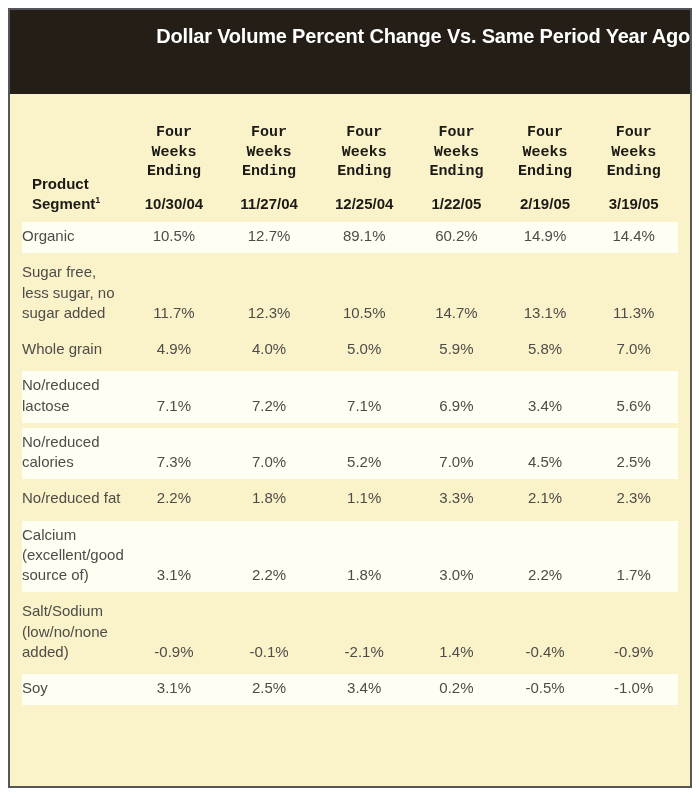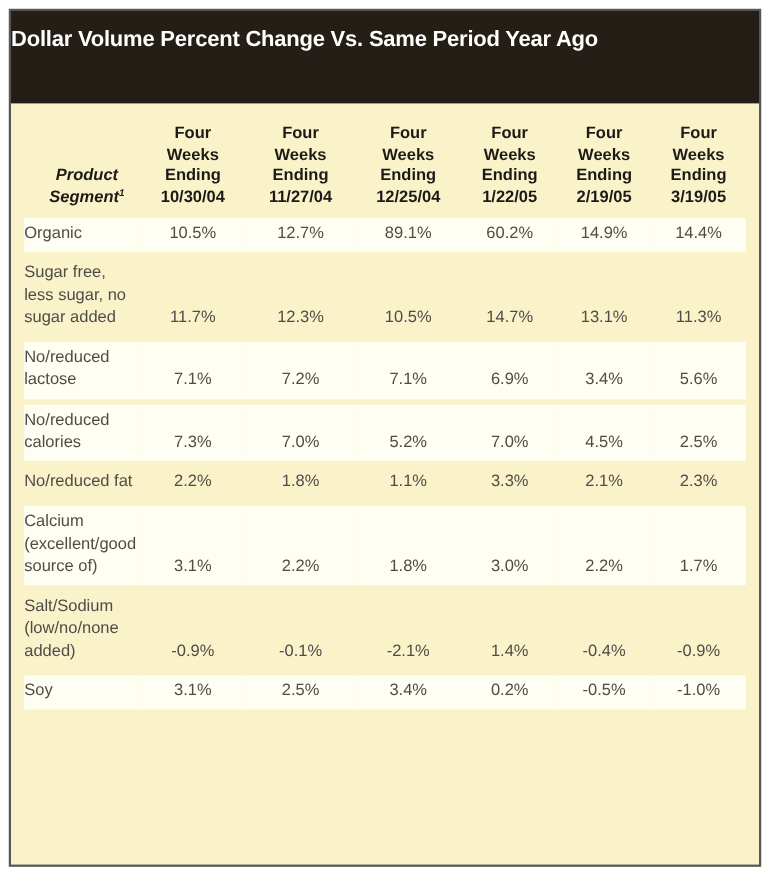--- a/index.html
+++ b/index.html
@@ -25,21 +25,21 @@
     width: 684px; height: 780px;
     border: 2px solid var(--border);
     background: var(--body-bg);
     overflow: hidden;
   }
   .title-band {
     height: 84px;
     background: var(--title-band-bg);
     display: flex;
     align-items: center;
-    justify-content: flex-start;
+    justify-content: flex-end;
     padding-bottom: 31px;
   }
   .title {
     color: var(--title-text);
     font-size: 20px;
     font-weight: bold;
     letter-spacing: -0.2px;
     white-space: nowrap;
   }
   .content { padding: 0 12px; }
@@ -54,28 +54,28 @@
   thead th {
     font-weight: bold;
     color: var(--header-text);
     vertical-align: bottom;
     text-align: center;
     padding: 12px 0 4px 0;
     line-height: 1.3;
     font-size: 15px;
   }
   thead th.col-product {
-    text-align: center;
+    text-align: left;
     padding-left: 10px;
-    font-style: italic;
   }
   .period-label {
     width: min-content;
-    margin: 0 auto;
+    margin: 12px auto;
     text-align: center;
+    font-family: Liberation Mono, monospace;
   }
   .period-date { white-space: nowrap; }
   sup {
     font-size: 9px;
     vertical-align: super;
     line-height: 0;
   }
   tbody td {
     vertical-align: bottom;
     text-align: center;
@@ -154,20 +154,29 @@
     <td class="label">Sugar free,
 less sugar, no
 sugar added</td>
   <td class="val">11.7%</td>
             <td class="val">12.3%</td>
             <td class="val">10.5%</td>
             <td class="val">14.7%</td>
             <td class="val">13.1%</td>
             <td class="val">11.3%</td>
           </tr>
+          <tr class="band-yellow">
+    <td class="label">Whole grain</td>
+  <td class="val">4.9%</td>
+            <td class="val">4.0%</td>
+            <td class="val">5.0%</td>
+            <td class="val">5.9%</td>
+            <td class="val">5.8%</td>
+            <td class="val">7.0%</td>
+          </tr>
           <tr class="band-white">
     <td class="label">No/reduced
 lactose</td>
   <td class="val">7.1%</td>
             <td class="val">7.2%</td>
             <td class="val">7.1%</td>
             <td class="val">6.9%</td>
             <td class="val">3.4%</td>
             <td class="val">5.6%</td>
           </tr>

